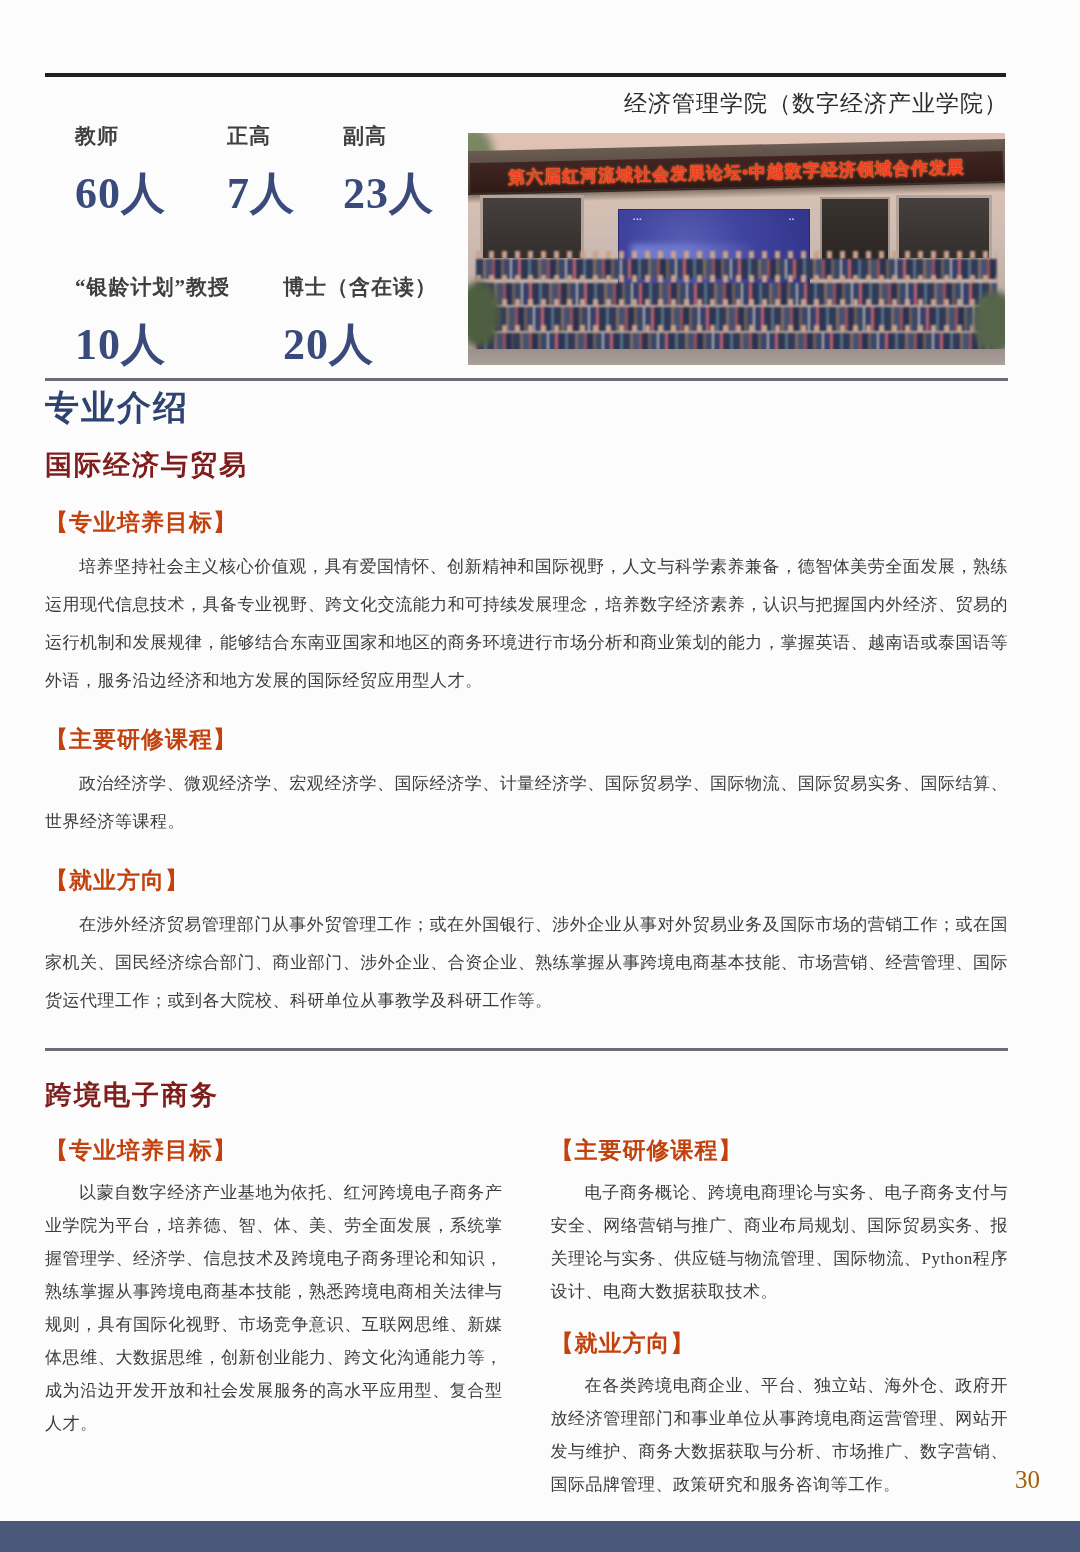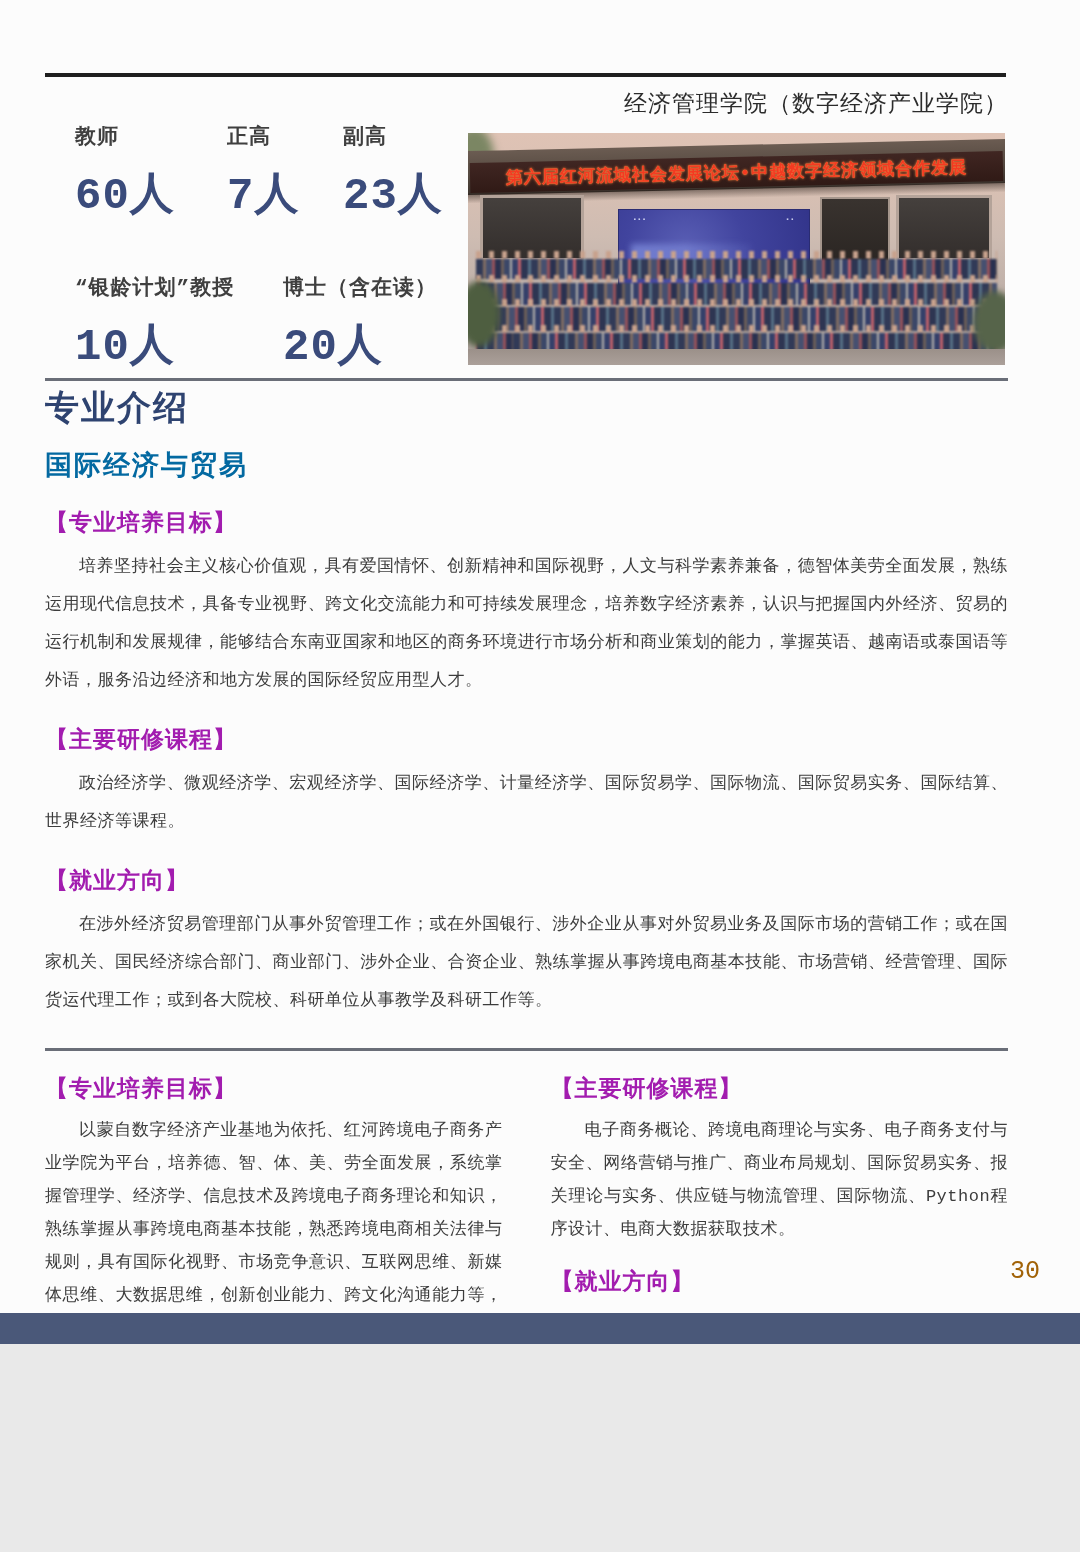--- a/index.html
+++ b/index.html
@@ -1,23 +1,23 @@
 <!DOCTYPE html>
 <html><head>
 <meta charset="utf-8">
 <style>
   * { margin: 0; padding: 0; box-sizing: border-box; }
   html, body { background: #e9e9e9; }
   #page {
     position: relative;
     width: 1080px;
-    height: 1344px;
+    height: 1552px;
     margin: 0 auto;
     background: #fcfcfc;
-    font-family: Liberation Mono, monospace;
+    font-family: Liberation Serif, serif;
     overflow: hidden;
     color: #3c3c3c;
   }
 
   
   .top-region { position: absolute; top: 0; left: 0; width: 1080px; height: 378px; }
   .top-rule {
     position: absolute; left: 45px; right: 74px; top: 73px;
     border-top: 4px solid #1f1f1f;
   }
@@ -95,22 +95,22 @@
   .photo-bush-l { position: absolute; left: -10px; top: 148px; width: 42px; height: 66px;
     background: #4e5e40; border-radius: 50%; filter: blur(3px); }
   .photo-bush-r { position: absolute; right: -12px; top: 158px; width: 44px; height: 62px;
     background: #56644a; border-radius: 50%; filter: blur(3px); }
 
   
   .content { position: absolute; top: 378px; left: 0; width: 1080px; }
   .rule-mid { margin-left: 45px; margin-right: 72px; border-top: 3px solid #6a6e78; }
   .section-block { padding: 0 72px 0 45px; }
   .h-intro { margin-top: 4px; font-size: 34px; font-weight: bold; color: #2e4370; letter-spacing: 2px; }
-  .h-major { margin-top: 16px; font-size: 27px; font-weight: bold; color: #0369a1; letter-spacing: 2px; }
-  .h-bracket { margin-top: 24px; font-size: 23px; font-weight: bold; color: #a21caf; letter-spacing: 1px; }
+  .h-major { margin-top: 16px; font-size: 27px; font-weight: bold; color: #7f1d1d; letter-spacing: 2px; }
+  .h-bracket { margin-top: 24px; font-size: 23px; font-weight: bold; color: #c2410c; letter-spacing: 1px; }
   .para { margin-top: 10px; font-size: 17px; line-height: 38px; color: #3c3c3c;
     text-align: justify; text-indent: 2em; letter-spacing: .5px; }
   .rule-mid2 { margin-top: 28px; }
   .columns { display: flex; gap: 48px; margin-top: 2px; }
   .col { flex: 1; }
   .col .h-bracket { margin-top: 20px; }
   .col .para { line-height: 33px; }
   .h-major2 { margin-top: 26px; }
 
   
@@ -203,20 +203,21 @@
         <div class="h-bracket">【主要研修课程】</div>
         <p class="para">政治经济学、微观经济学、宏观经济学、国际经济学、计量经济学、国际贸易学、国际物流、国际贸易实务、国际结算、世界经济等课程。</p>
         <div class="h-bracket">【就业方向】</div>
         <p class="para">在涉外经济贸易管理部门从事外贸管理工作；或在外国银行、涉外企业从事对外贸易业务及国际市场的营销工作；或在国家机关、国民经济综合部门、商业部门、涉外企业、合资企业、熟练掌握从事跨境电商基本技能、市场营销、经营管理、国际货运代理工作；或到各大院校、科研单位从事教学及科研工作等。</p>
       </div>
     </div>
 
     <div class="rule-mid rule-mid2"></div>
 
     <div class="section-block">
+      <div class="h-major h-major2">跨境电子商务</div>
       <div class="columns">
         <div class="col">
           <div class="h-bracket">【专业培养目标】</div>
           <p class="para">以蒙自数字经济产业基地为依托、红河跨境电子商务产业学院为平台，培养德、智、体、美、劳全面发展，系统掌握管理学、经济学、信息技术及跨境电子商务理论和知识，熟练掌握从事跨境电商基本技能，熟悉跨境电商相关法律与规则，具有国际化视野、市场竞争意识、互联网思维、新媒体思维、大数据思维，创新创业能力、跨文化沟通能力等，成为沿边开发开放和社会发展服务的高水平应用型、复合型人才。</p>
         </div>
         <div class="col">
           <div class="h-bracket">【主要研修课程】</div>
           <p class="para">电子商务概论、跨境电商理论与实务、电子商务支付与安全、网络营销与推广、商业布局规划、国际贸易实务、报关理论与实务、供应链与物流管理、国际物流、Python程序设计、电商大数据获取技术。</p>
           <div class="h-bracket">【就业方向】</div>
           <p class="para">在各类跨境电商企业、平台、独立站、海外仓、政府开放经济管理部门和事业单位从事跨境电商运营管理、网站开发与维护、商务大数据获取与分析、市场推广、数字营销、国际品牌管理、政策研究和服务咨询等工作。</p>

